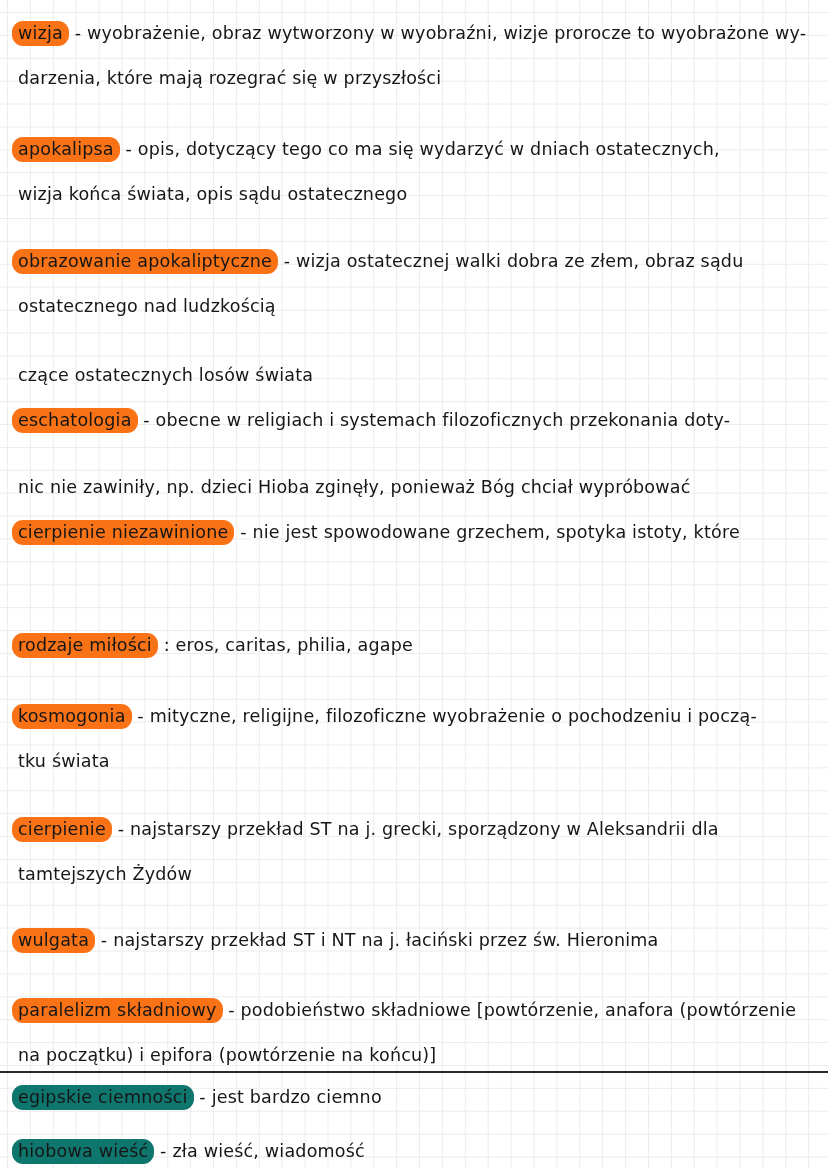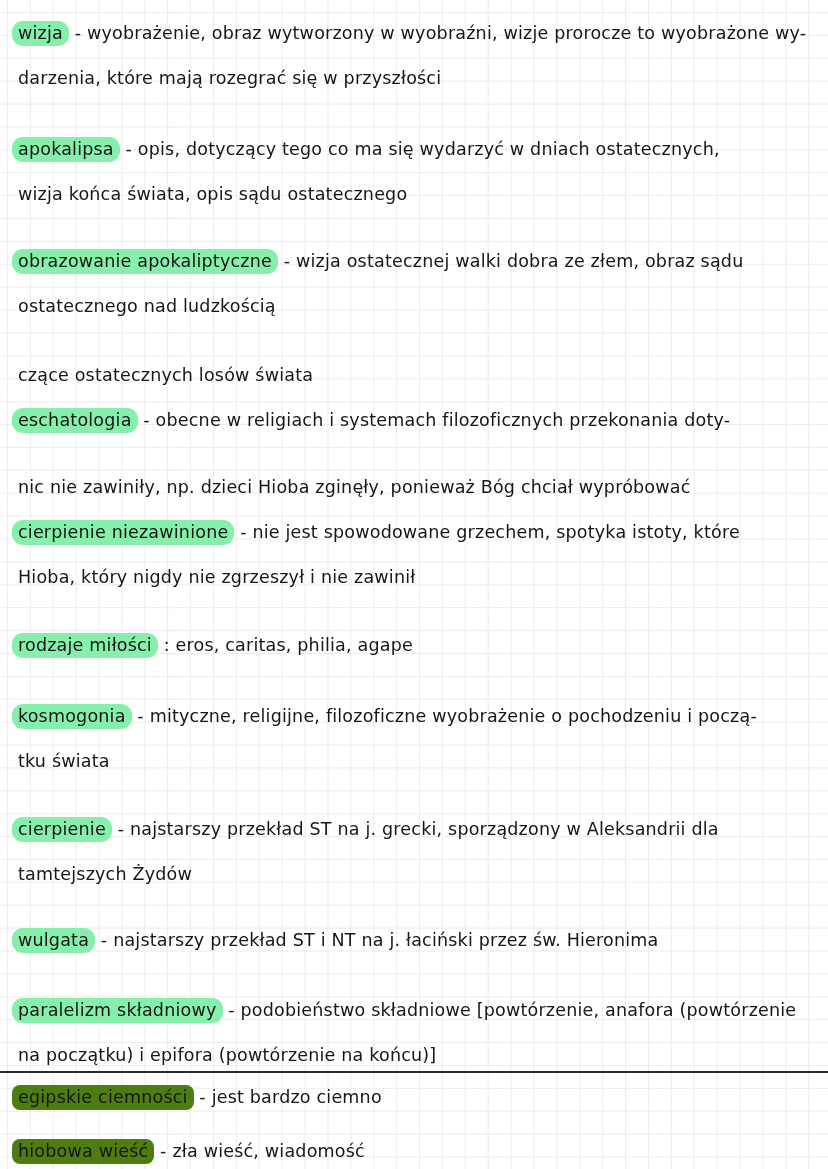--- a/index.html
+++ b/index.html
@@ -26,22 +26,22 @@
     line-height: 45px;
     letter-spacing: 0.2px;
     white-space: normal;
   }
   .line { display: block; height: 45px; white-space: nowrap; }
   .term {
     border-radius: 11px;
     padding: 2px 6px 3px 6px;
     margin-left: -6px;
   }
-  .term.blue { background: #86efac; text-align: right; }
-  .term.purple { background: #4d7c0f; border-radius: 8px; }
+  .term.blue { background: #f97316; text-align: right; }
+  .term.purple { background: #0f766e; }
   .def { }
   .divider {
     position: absolute;
     left: 0; right: 0;
     height: 2px;
     background: #2a2a2a;
   }
 </style>
 </head>
 <body>
@@ -64,21 +64,20 @@
   </div>
 
   <div class="entry" style="top:353px">
     <span class="line">czące ostatecznych losów świata</span>
     <span class="line"><span class="term blue">eschatologia</span><span> - </span><span class="def">obecne w religiach i systemach filozoficznych przekonania doty-</span></span>
   </div>
 
   <div class="entry" style="top:465px">
     <span class="line">nic nie zawiniły, np. dzieci Hioba zginęły, ponieważ Bóg chciał wypróbować</span>
     <span class="line"><span class="term blue">cierpienie niezawinione</span><span> - </span><span class="def">nie jest spowodowane grzechem, spotyka istoty, które</span></span>
-    <span class="line">Hioba, który nigdy nie zgrzeszył i nie zawinił</span>
   </div>
 
   <div class="entry" style="top:623px">
     <span class="line"><span class="term blue">rodzaje miłości</span><span> : </span><span class="def">eros, caritas, philia, agape</span></span>
   </div>
 
   <div class="entry" style="top:694px">
     <span class="line"><span class="term blue">kosmogonia</span><span> - </span><span class="def">mityczne, religijne, filozoficzne wyobrażenie o pochodzeniu i począ-</span></span>
     <span class="line">tku świata</span>
   </div>

